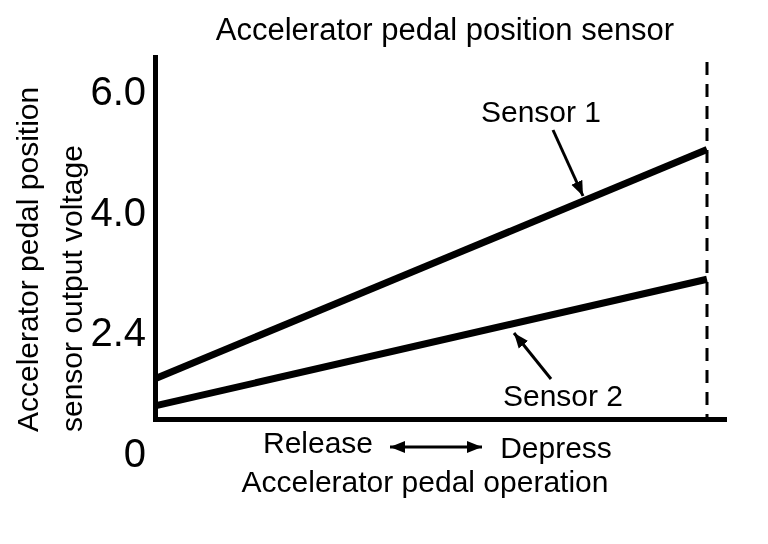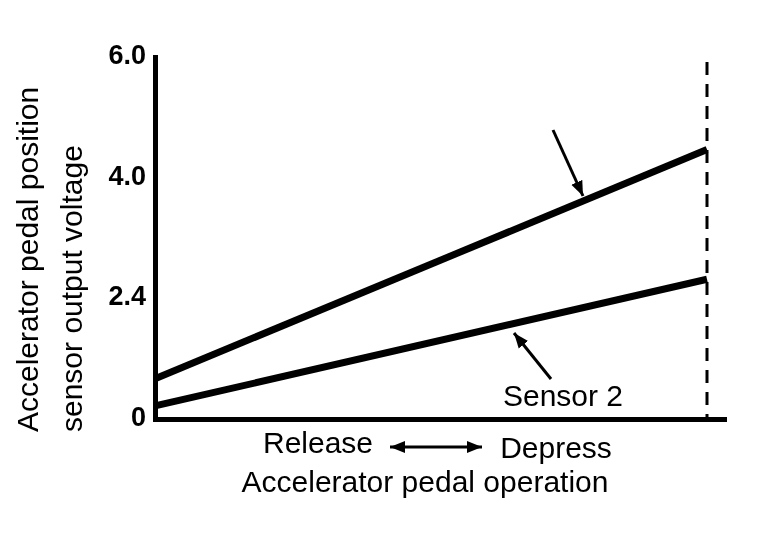--- a/index.html
+++ b/index.html
@@ -21,38 +21,40 @@
     left: -152px; top: 186px;
     width: 404px; height: 88px;
     transform: rotate(-90deg);
     font-size: 30px; line-height: 44px;
     text-align: left;
     white-space: nowrap;
   }
   .ytick {
     right: 622px;
     text-align: right;
-    font-size: 27px;
-    font-weight: bold;
+    font-size: 40px;
+    font-weight: normal;
     line-height: 36px;
+    margin-top: 36px;
   }
   .series-label { font-size: 30px; transform: translateX(-50%); }
   .series-label.s1 { left: 541px; top: 95px; }
   .series-label.s2 { left: 563px; top: 379px; text-align: right; }
   .bottom-label { font-size: 30px; transform: translateX(-50%); }
   .release-label { left: 318px; top: 426px; }
   .depress-label { left: 556px; top: 431px; }
   .x-axis-label  { left: 425px; top: 465px; }
   svg.plot { position: absolute; left: 0; top: 0; }
 </style>
 </head>
 <body>
 
 <div style="position:absolute; inset:0;">
 
+  <div class="abs chart-title">Accelerator pedal position sensor</div>
 
   <div class="abs y-axis-label">
     <div>Accelerator pedal position</div>
     <div>sensor output voltage</div>
   </div>
 
   <div class="abs ytick" style="top: 37px;">6.0</div>
   <div class="abs ytick" style="top: 157.667px; text-align: center;">4.0</div>
   <div class="abs ytick" style="top: 278.333px;">2.4</div>
   <div class="abs ytick" style="top: 399px;">0</div>
@@ -70,19 +72,20 @@
     <line id="dashed-guide" x1="707" y1="62" x2="707" y2="418" stroke="#000000" stroke-width="3" stroke-dasharray="13 9"></line>
 
     <polyline fill="none" stroke="#000000" stroke-width="7" points="155,378.7833333333333 707,149.51666666666665"></polyline>
     <polyline fill="none" stroke="#000000" stroke-width="7" points="155,405.93333333333334 707,279.23333333333335"></polyline>
 
     <line x1="553" y1="130" x2="583" y2="196" stroke="#000000" stroke-width="3" marker-end="url(#ah)"></line>
     <line x1="551" y1="379" x2="514" y2="333" stroke="#000000" stroke-width="3" marker-end="url(#ah)"></line>
     <line x1="390" y1="447" x2="482" y2="447" stroke="#000000" stroke-width="3" marker-start="url(#ah)" marker-end="url(#ah)"></line>
   </svg>
 
+  <div class="abs series-label s1">Sensor 1</div>
   <div class="abs series-label s2">Sensor 2</div>
 
   <div class="abs bottom-label release-label">Release</div>
   <div class="abs bottom-label x-axis-label">Accelerator pedal operation</div>
   <div class="abs bottom-label depress-label">Depress</div>
 
 </div>
 
 </body></html>

